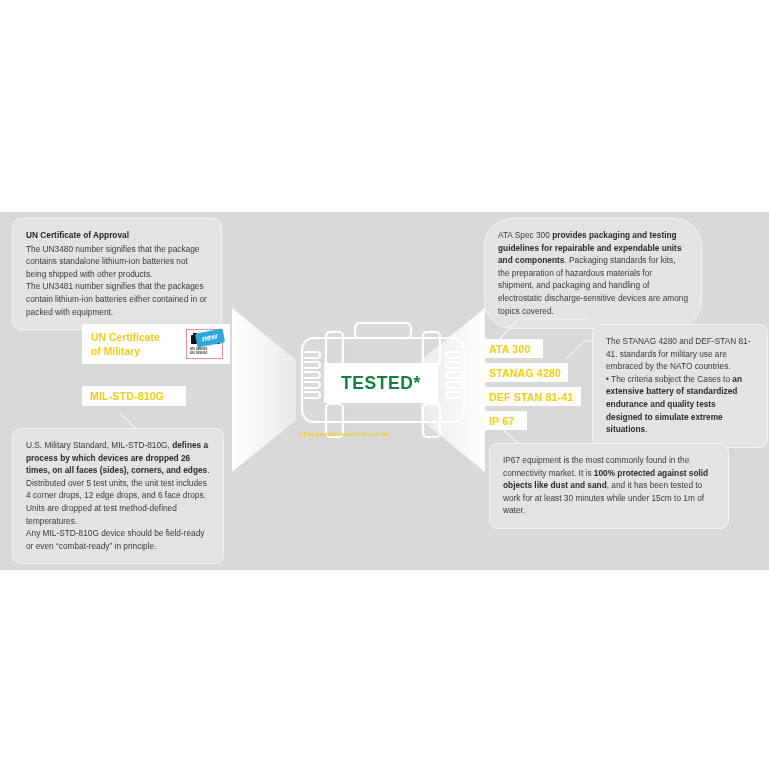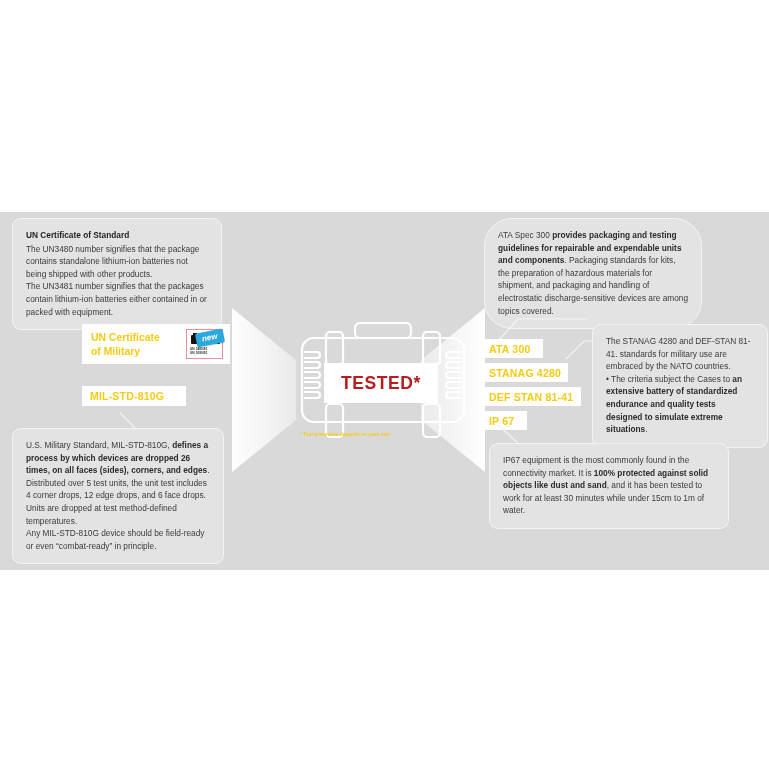--- a/index.html
+++ b/index.html
@@ -26,21 +26,21 @@
   .case-wrap{
     position:absolute;left:288px;top:322px;width:190px;height:118px;
   }
   .case-wrap svg{display:block;}
   .tested-plate{
     position:absolute;left:324px;top:363px;
     width:114px;height:40px;background:#ffffff;
     display:flex;align-items:center;justify-content:center;
   }
   .tested-plate span{
-    color:#b91c1c;font-weight:bold;font-size:17.5px;letter-spacing:.6px;
+    color:#15803d;font-weight:bold;font-size:17.5px;letter-spacing:.6px;
     font-family:"Liberation Sans", sans-serif;
   }
   .footnote{
     position:absolute;left:300px;top:432px;
     font-size:4.6px;color:#f6cb12;font-weight:bold;letter-spacing:.15px;
     white-space:nowrap;
   }
 
   
   .bubble{
@@ -175,21 +175,21 @@
       </g>
     </svg>
   </div>
 
   <div class="tested-plate">
     <span>TESTED*</span>
   </div>
   <div class="footnote">* Test procedure depends on case size</div>
 
   <div class="bubble bub-un">
-    <span class="hdr">UN Certificate of Standard</span>
+    <span class="hdr">UN Certificate of Approval</span>
     <p>The UN3480 number signifies that the package contains standalone lithium-ion batteries not being shipped with other products.</p>
     <p>The UN3481 number signifies that the packages contain lithium-ion batteries either contained in or packed with equipment.</p>
   </div>
   <div class="tail" style="left:120px;top:326px;">
     <svg width="90" height="22" viewBox="0 0 90 22">
       <polyline points="0,21 20,1 90,1" fill="none" stroke="#f4f4f4" stroke-width="1.2"></polyline>
     </svg>
   </div>
 
   <div class="left-card">

